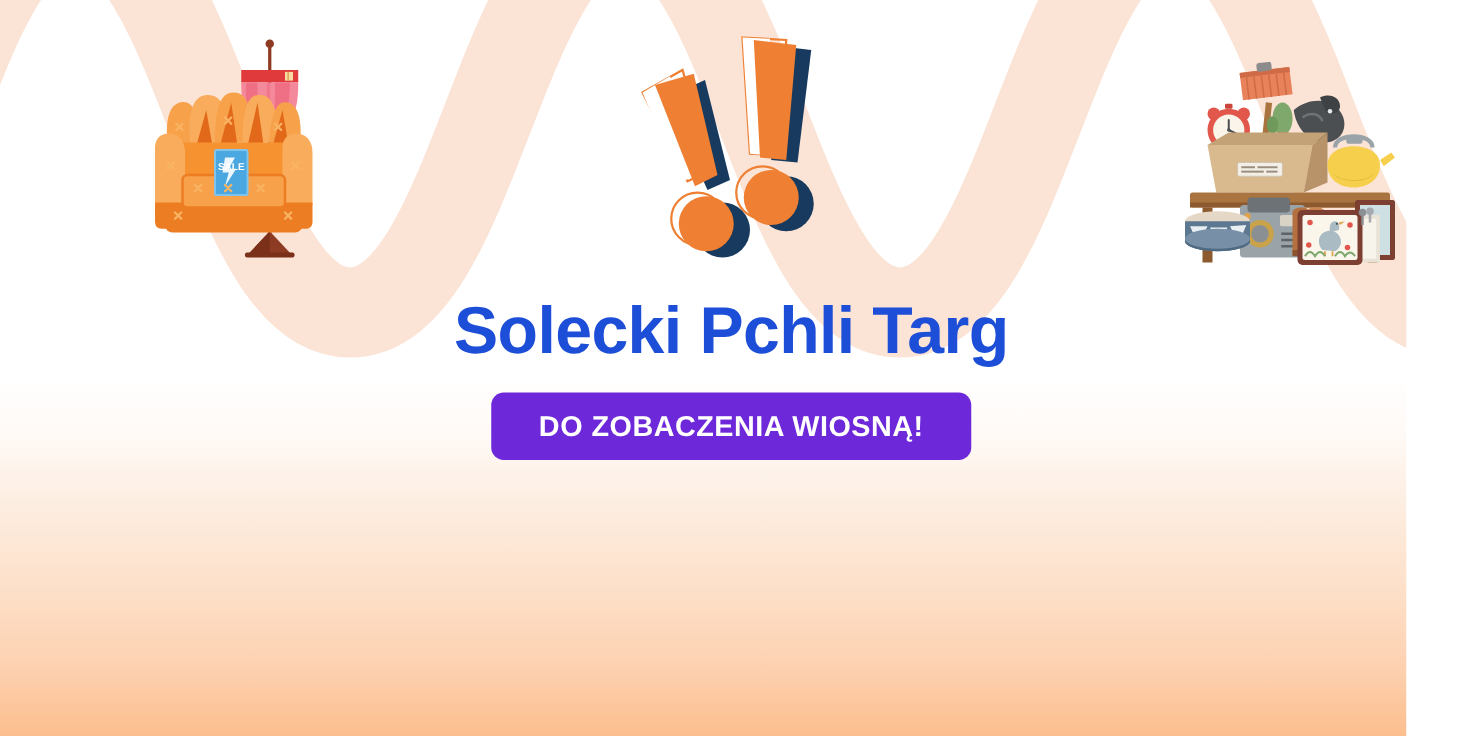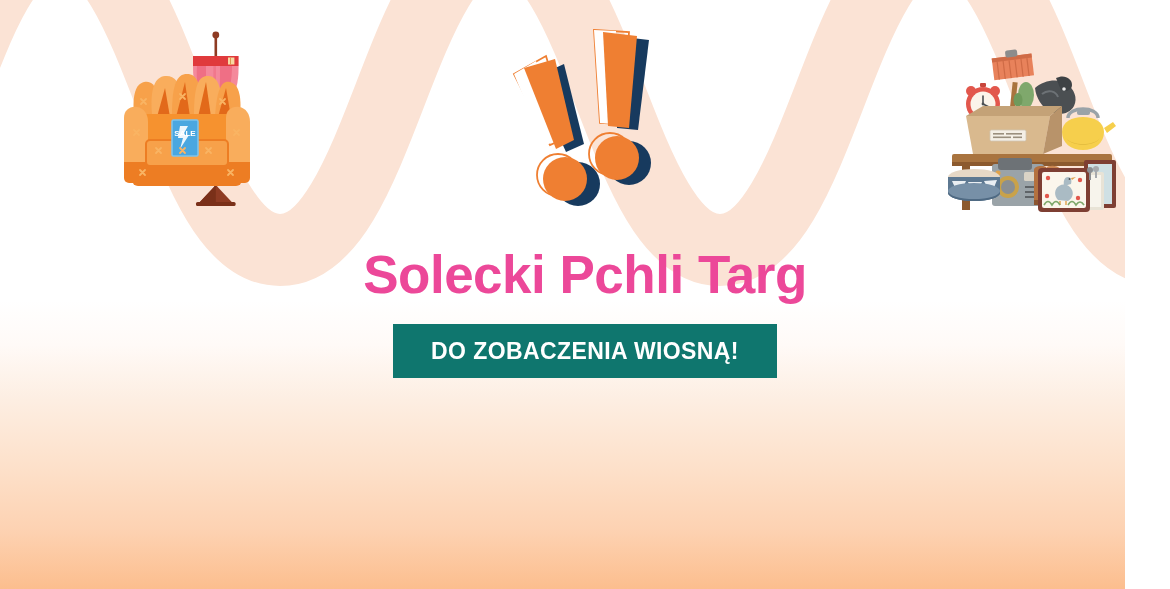--- a/index.html
+++ b/index.html
@@ -37,39 +37,39 @@
   #art-stall   {left:938px; top:48px; width:190px; height:165px;}
 
   
   .content{
     position:absolute;
     left:0; top:226px;
     width:1170px;
     text-align:center;
   }
   .headline{
-    margin:16px;
-    color:#ec4899;
+    margin:6px;
+    color:#1d4ed8;
     font-size:53px;
     line-height:66px;
     font-weight:bold;
     letter-spacing:-0.5px;
     white-space:nowrap;
   }
   .cta-wrap{margin-top:16px;}
   .cta-button{
     display:inline-block;
-    background:#0f766e;
+    background:#6d28d9;
     color:#ffffff;
     font-size:23px;
     font-weight:bold;
     letter-spacing:0.4px;
     padding:16px 38px 15px 38px;
     border:0;
-    border-radius:0;
+    border-radius:10px;
     cursor:pointer;
     font-family:"Liberation Sans","DejaVu Sans",sans-serif;
     line-height:1;
   }
 </style>
 </head>
 <body>
 
 <div id="banner">
 

